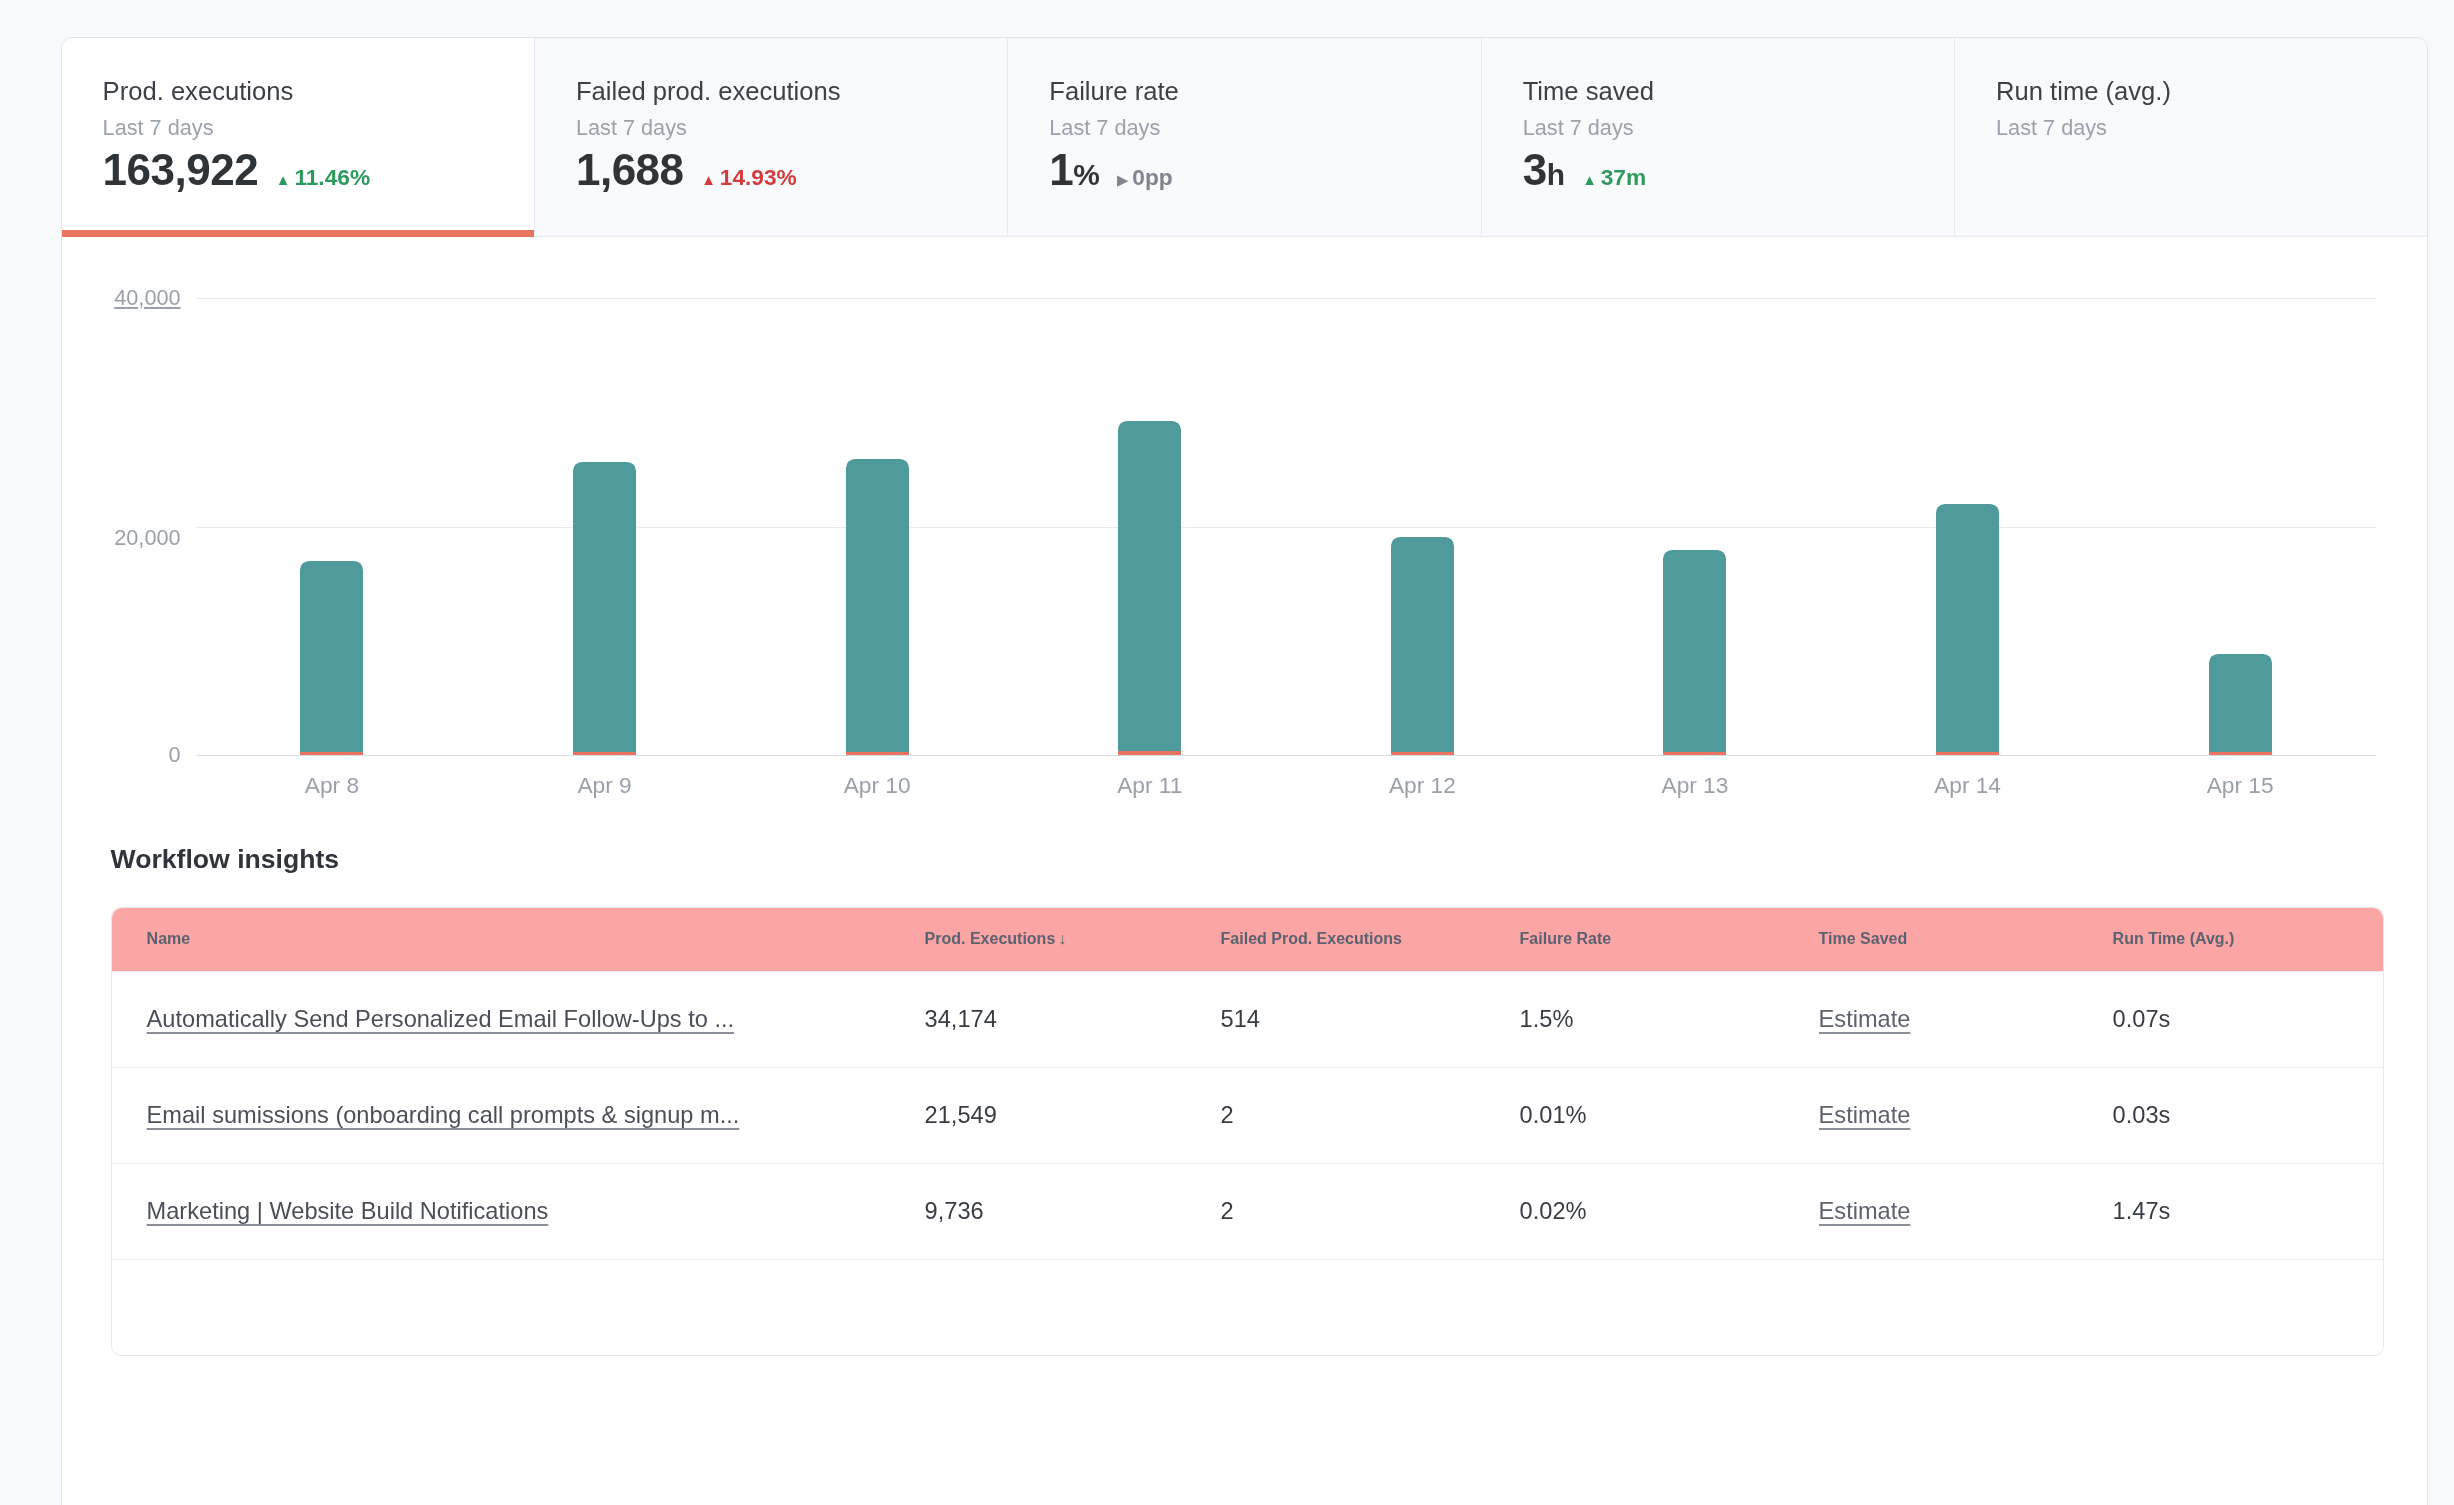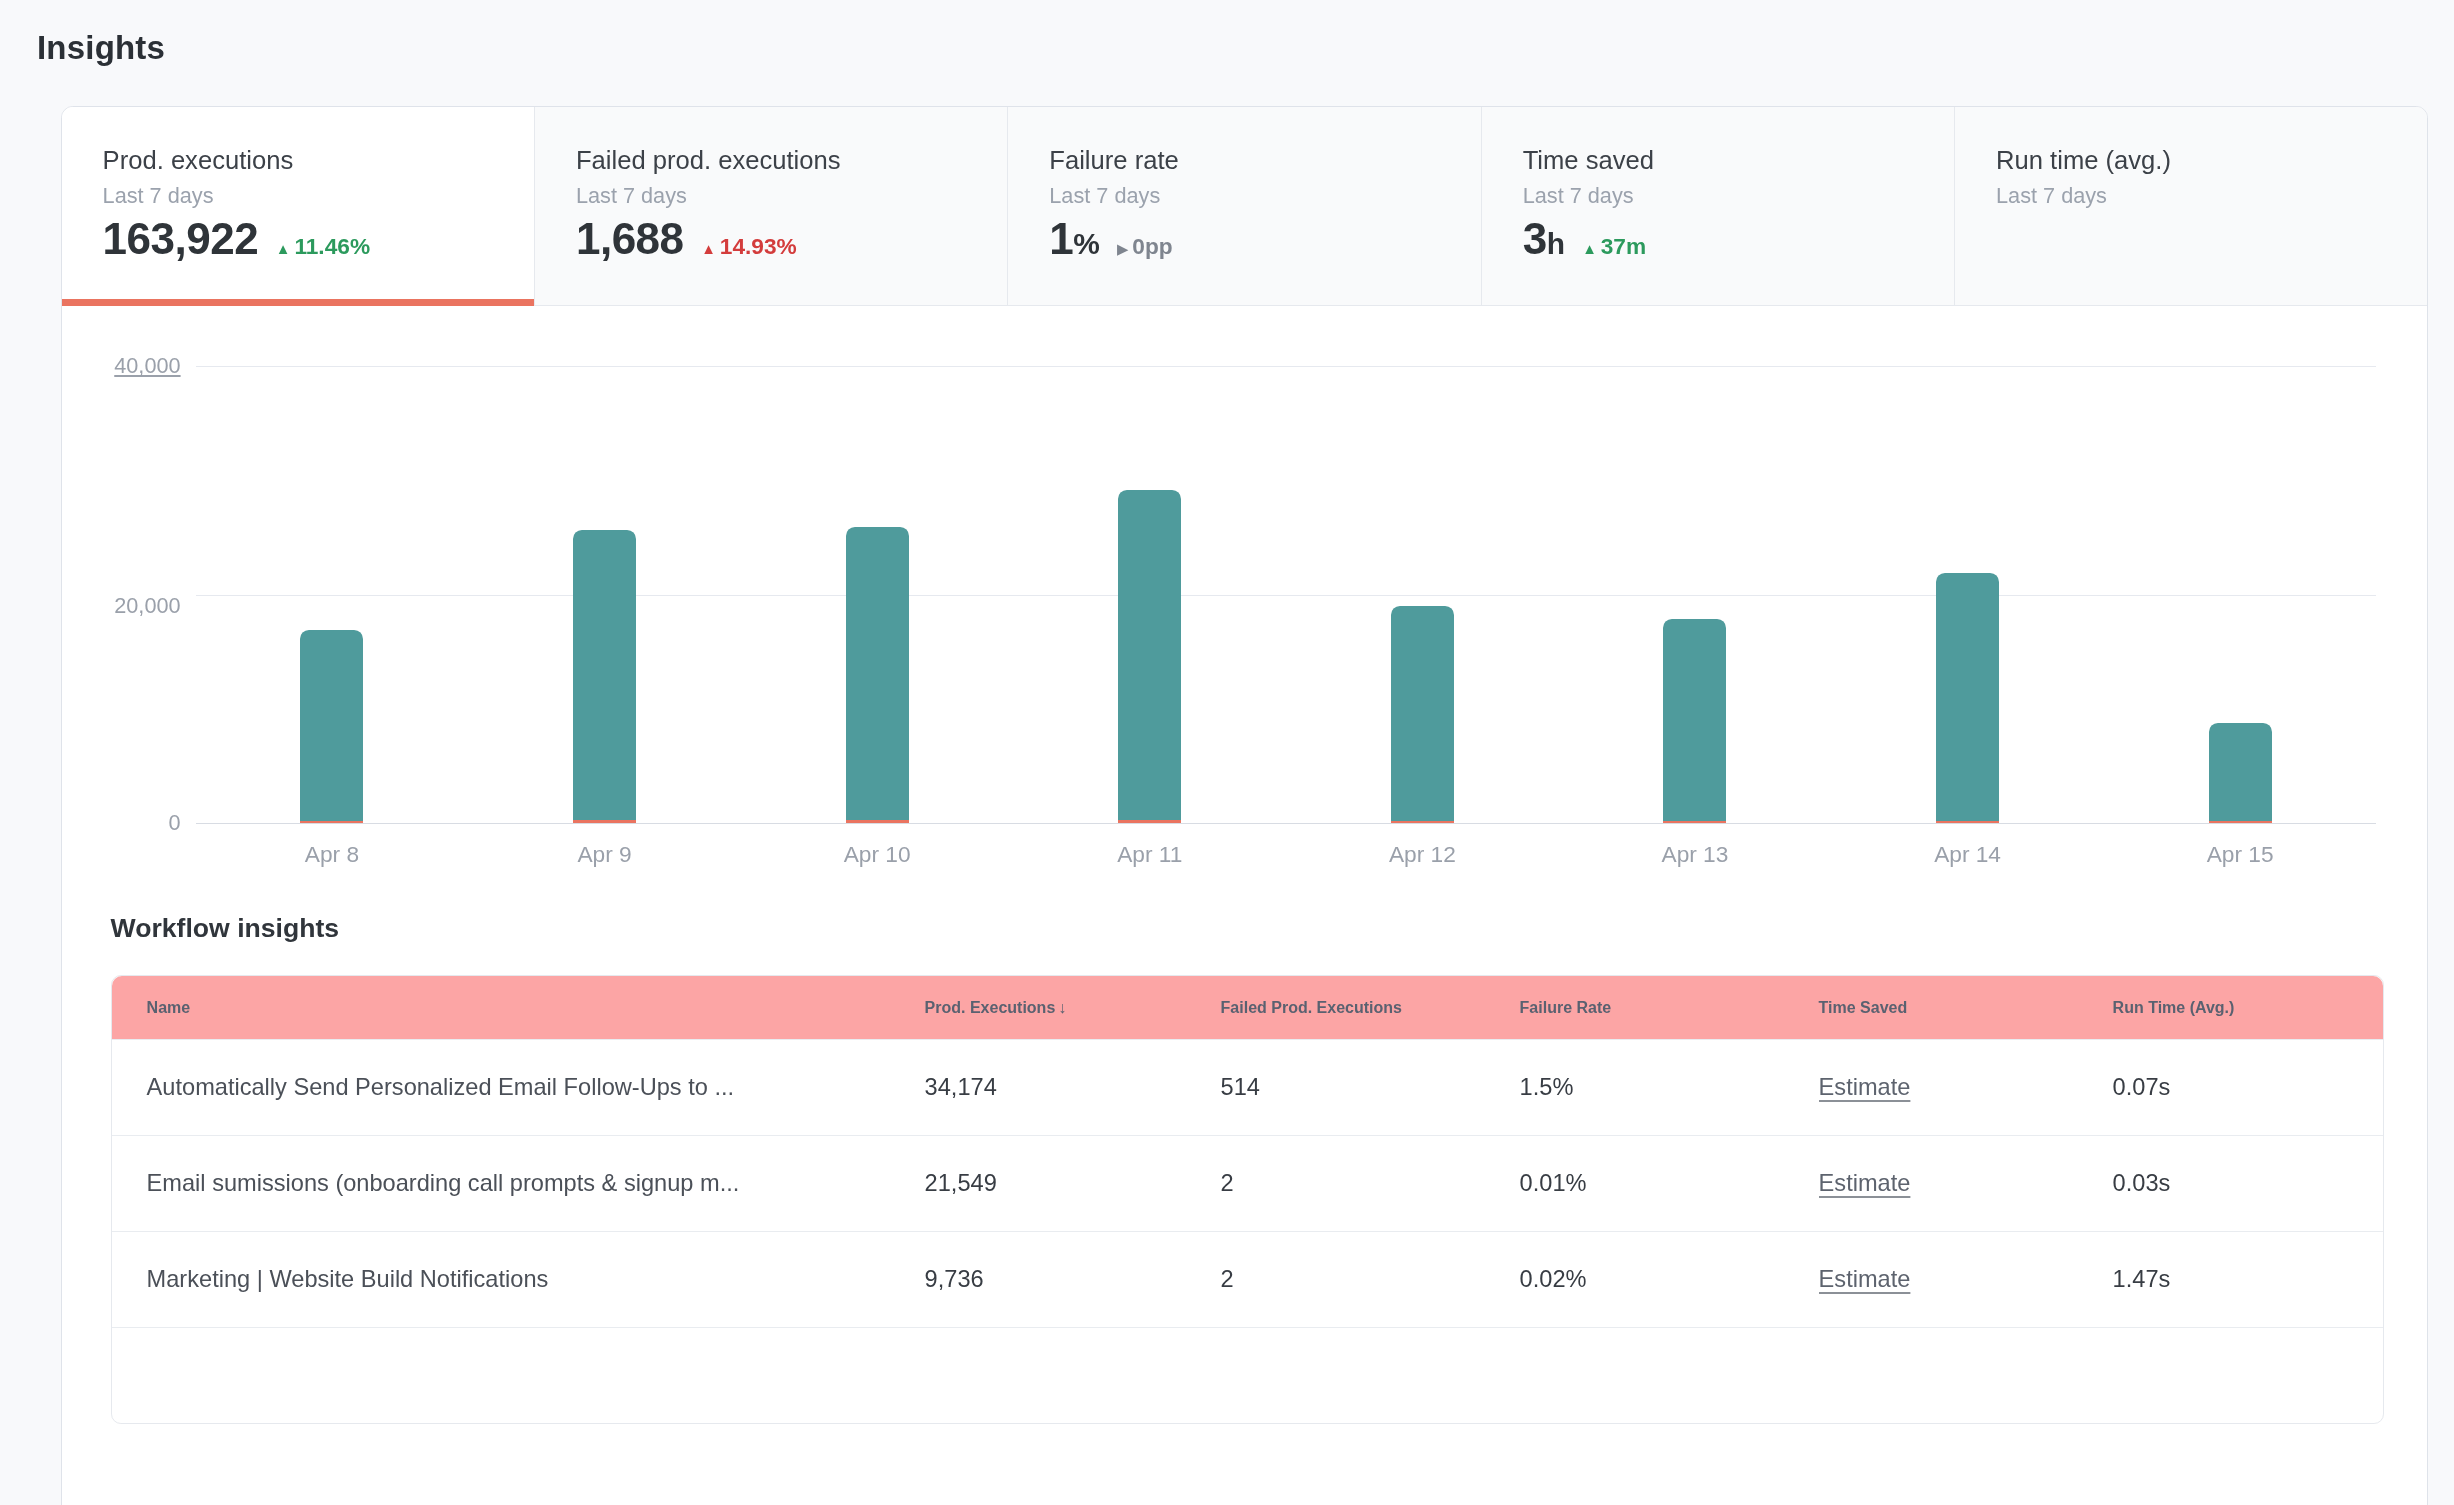--- a/index.html
+++ b/index.html
@@ -73,29 +73,28 @@
     background:#fca5a5; height:63px; text-align:left; font-size:16px; font-weight:700;
     color:#5a6170; padding:0 9.9px 0 0; cursor:pointer;
   }
   table.wf thead th:first-child { padding-left:35px; border-top-left-radius:9.9px; }
   table.wf thead th:last-child { border-top-right-radius:9.9px; }
   table.wf td {
     height:96px; font-size:23.6px; color:#383d44; border-top:1px solid #e9ecf0; padding:0 9.9px 0 0;
     white-space:nowrap; overflow:hidden; text-overflow:ellipsis;
   }
   table.wf td:first-child { padding-left:35px; }
-  a.wf-link { color:#4b5058; text-underline-offset:4.9px; text-decoration-color:#8b9097; cursor:pointer; }
+  a.wf-link { color:#4b5058; text-decoration:underline; text-underline-offset:4.9px; text-decoration-color:#8b9097; cursor:pointer; }
   a.estimate-link { color:#5d636e; text-decoration:underline; text-underline-offset:4.9px; text-decoration-color:#8b9097; cursor:pointer; }
   .sort-arrow { padding-left:3px; font-weight:400; }
 </style>
 </head>
 <body>
 
 <div class="page">
-  <h1 class="page-title">Insights</h1>
 
   <div class="card">
 
     <div class="tabs" id="tabs">
         <div class="tab selected">
           <div class="tab-label">Prod. executions</div>
           <div class="tab-period">Last 7 days</div>
           <div class="tab-value-row">
             <span class="tab-value"><span class="num">163,922</span></span>
             <span class="delta green">

